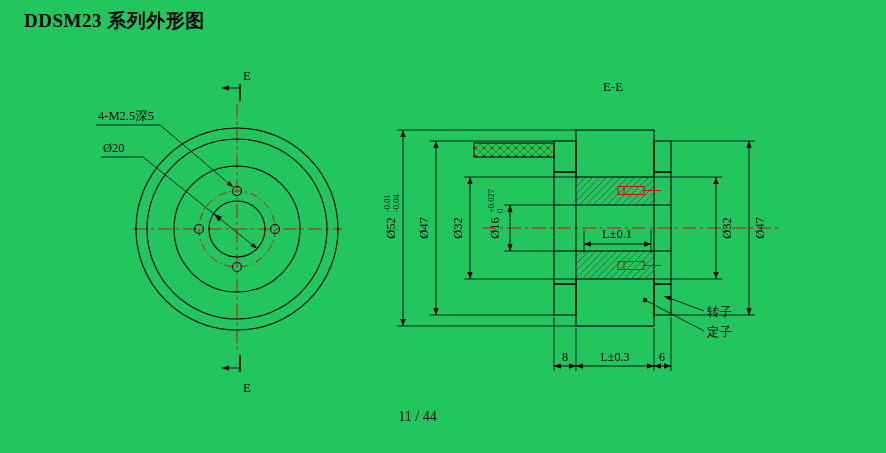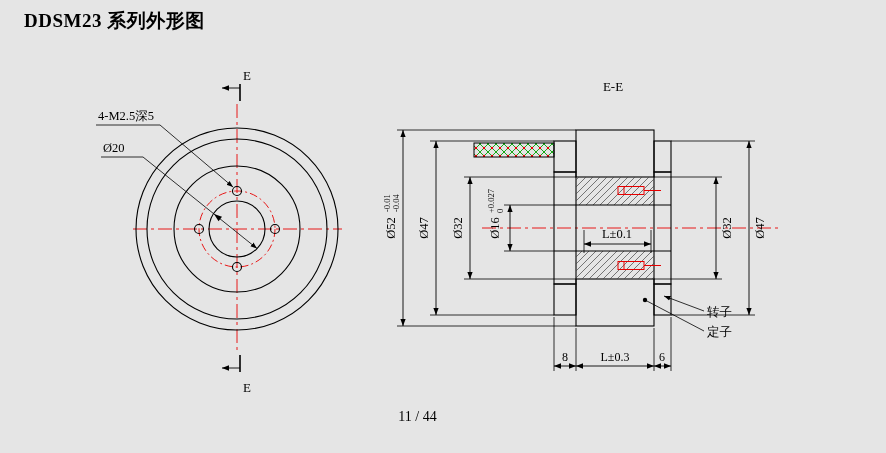--- a/index.html
+++ b/index.html
@@ -1,16 +1,16 @@
 <!DOCTYPE html>
 <html><head>
 <meta charset="utf-8">
 <style>
   html,body{margin:0;padding:0;background:#ffffff;}
-  .page{position:relative;width:886px;height:453px;background:#e5e5e5;overflow:hidden;
+  .page{position:relative;width:886px;height:453px;background:#22c55e;overflow:hidden;
         font-family:"Liberation Serif", serif;}
   .title{position:absolute;left:24px;top:8px;font-size:19px;font-weight:bold;color:#000;
          letter-spacing:.5px;font-family:"Liberation Serif", serif;}
   .pagenum{position:absolute;top:409px;left:0;width:835px;text-align:center;
            font-size:14px;color:#000;font-family:"Liberation Serif", serif;}
   svg{position:absolute;left:0;top:0;}
   .ln{stroke:#000;stroke-width:1.1;fill:none;}
   .thin{stroke:#000;stroke-width:0.8;fill:none;}
   .dimln{stroke:#000;stroke-width:0.9;fill:none;}
   .centerline{stroke:#e60000;stroke-width:0.9;fill:none;stroke-dasharray:14 4 3 4;}

